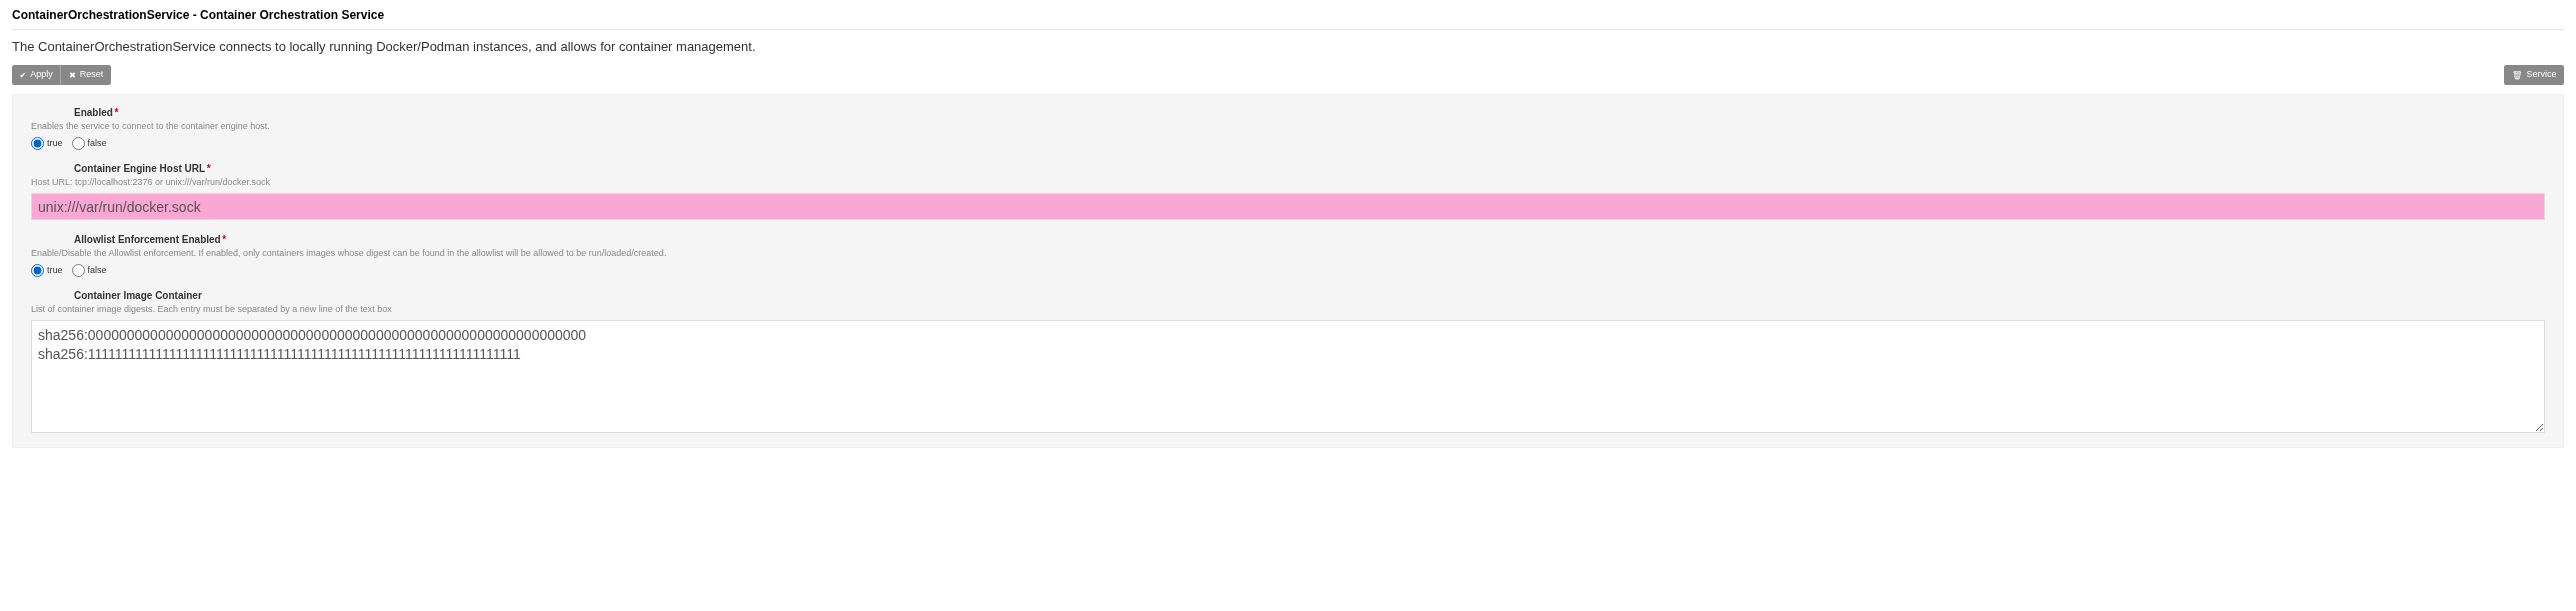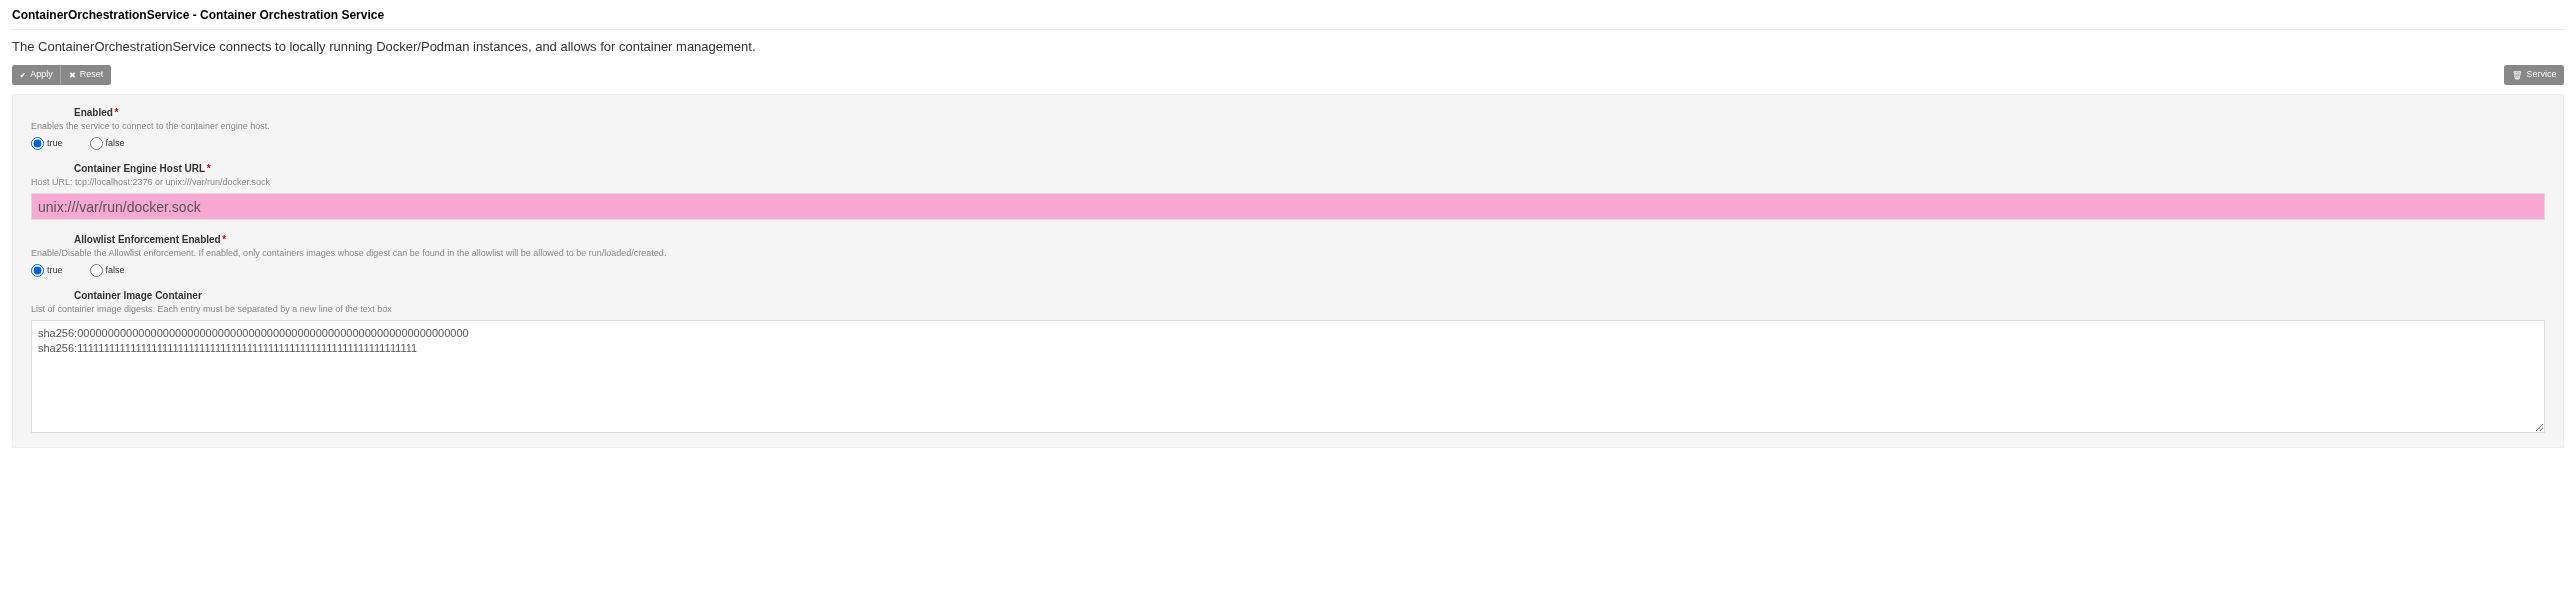--- a/index.html
+++ b/index.html
@@ -91,21 +91,21 @@
       color: #c00;
       margin-left: 1.5px;
     }
     .field-help {
       font-size: 9px;
       color: #888;
       margin-bottom: 6px;
     }
     .radio-group {
       display: flex;
-      gap: 27px;
+      gap: 9px;
       align-items: center;
       font-size: 9px;
     }
     .radio-option {
       display: flex;
       align-items: center;
       gap: 3px;
     }
     .radio-option input[type="radio"] {
       margin: 0;
@@ -116,21 +116,21 @@
       padding: 4.5px 6px;
       font-size: 14px;
       border: 0.8px solid #ddd;
       background: #f9a8d4;
       color: #555;
       font-family: inherit;
     }
     .textarea-input {
       width: 100%;
       padding: 4.5px 6px;
-      font-size: 11px;
+      font-size: 14px;
       border: 0.8px solid #ddd;
       background: #fff;
       color: #555;
       font-family: inherit;
       resize: both;
       min-height: 113px;
       line-height: 1.4;
     }
   </style>
 </head>

